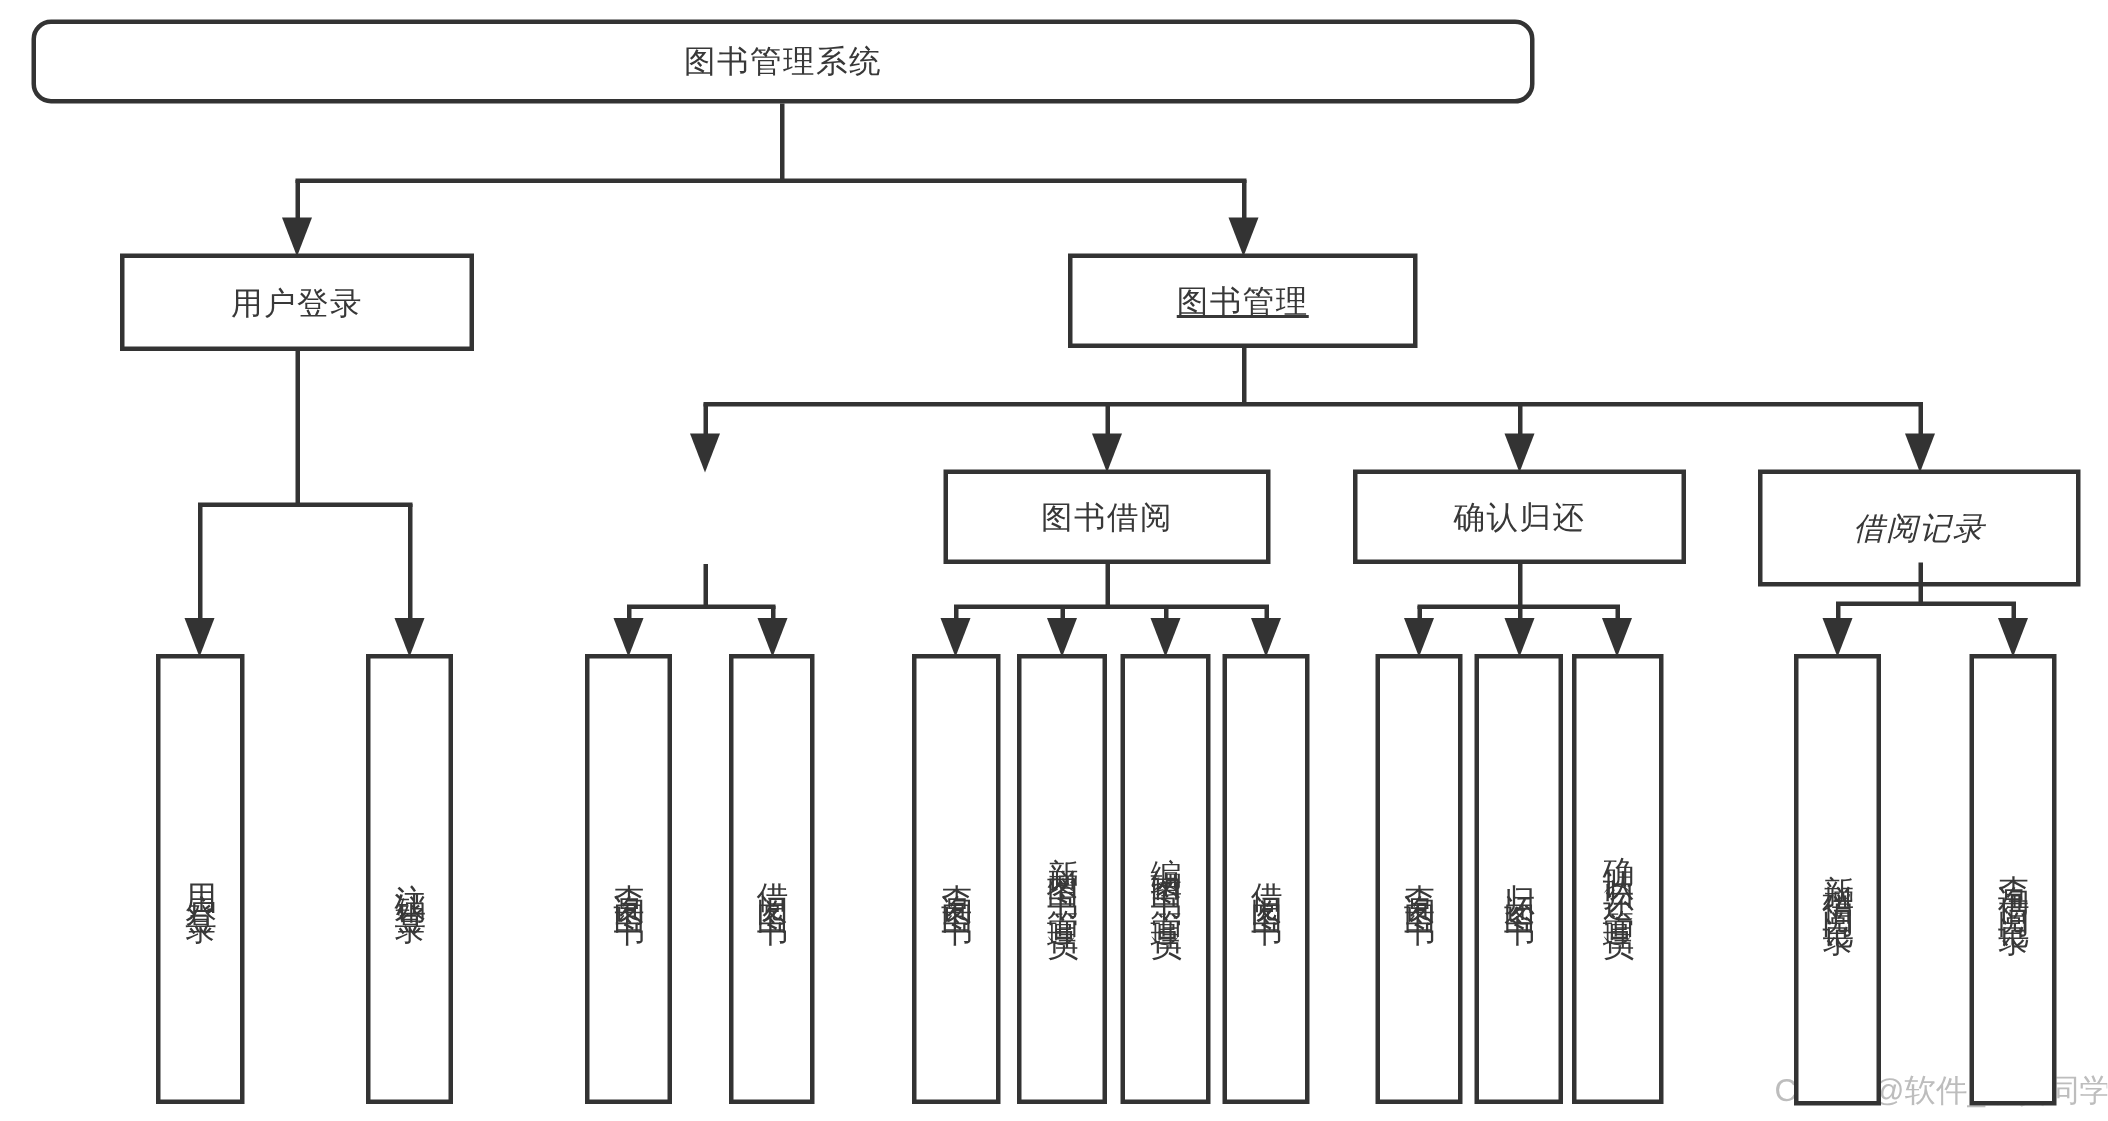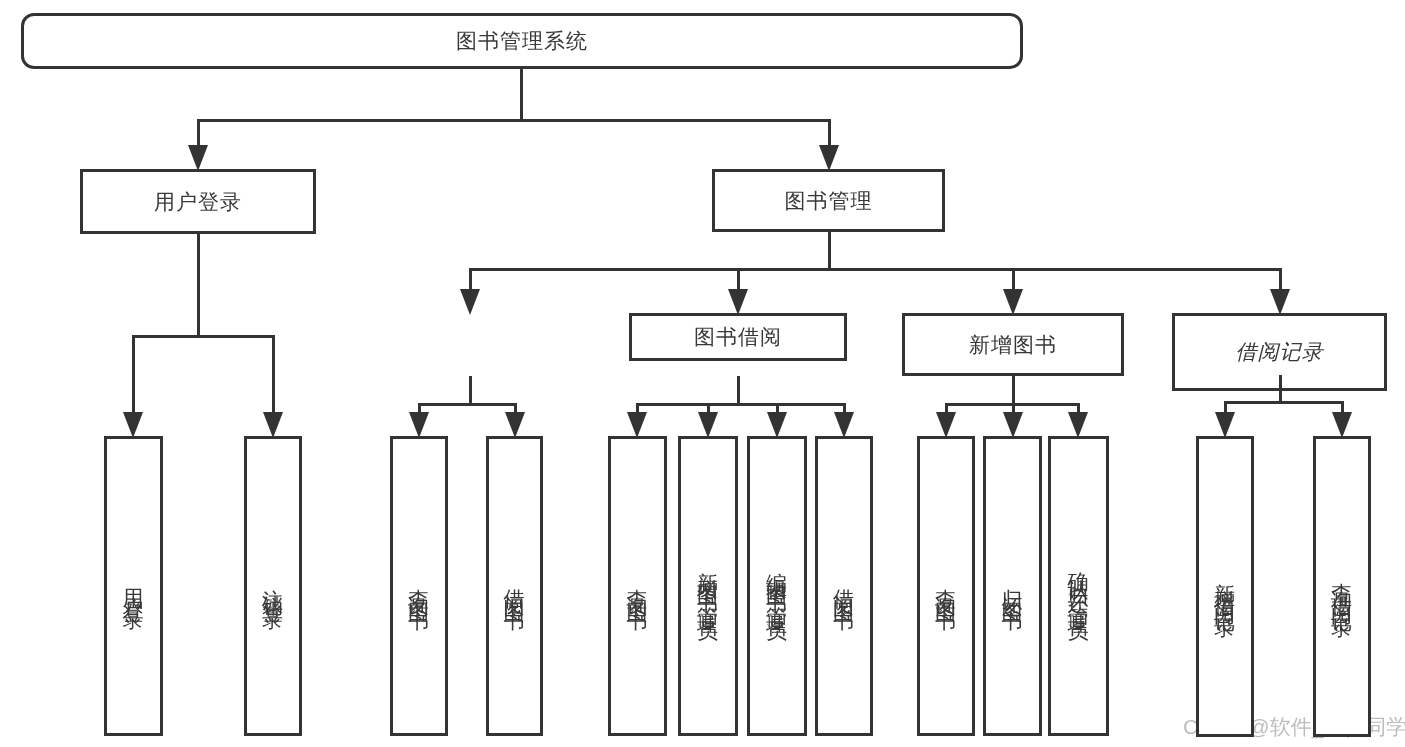--- a/index.html
+++ b/index.html
@@ -63,28 +63,28 @@
 <body>
 
 <div id="diagram">
   <div class="watermark">CSDN @软件_小贺同学</div>
 <div class="node h" style="left: 21px; top: 13px; width: 1002px; height: 56px; border-radius: 13px;">
       <span>图书管理系统</span>
     </div>
     <div class="node h" style="left: 80px; top: 169px; width: 236px; height: 65px;">
       <span>用户登录</span>
     </div>
-    <div class="node h" style="left: 712px; top: 169px; width: 233px; height: 63px;">
+    <div class="node h" style="left: 712px; top: 169px; width: 233px; height: 63px; text-decoration: underline;">
       <span>图书管理</span>
     </div>
-    <div class="node h" style="left: 629px; top: 313px; width: 218px; height: 48px;">
+    <div class="node h" style="left: 629px; top: 313px; width: 218px; height: 63px;">
       <span>图书借阅</span>
     </div>
     <div class="node h" style="left: 902px; top: 313px; width: 222px; height: 63px;">
-      <span>新增图书</span>
+      <span>确认归还</span>
     </div>
     <div class="node h" style="left: 1172px; top: 313px; width: 215px; height: 78px; font-style: italic;">
       <span>借阅记录</span>
     </div>
     <div class="node v" style="left: 104px; top: 436px; width: 59px; height: 300px;">
       <span>用户登录</span>
     </div>
     <div class="node v" style="left: 244px; top: 436px; width: 58px; height: 300px;">
       <span>注销登录</span>
     </div>

